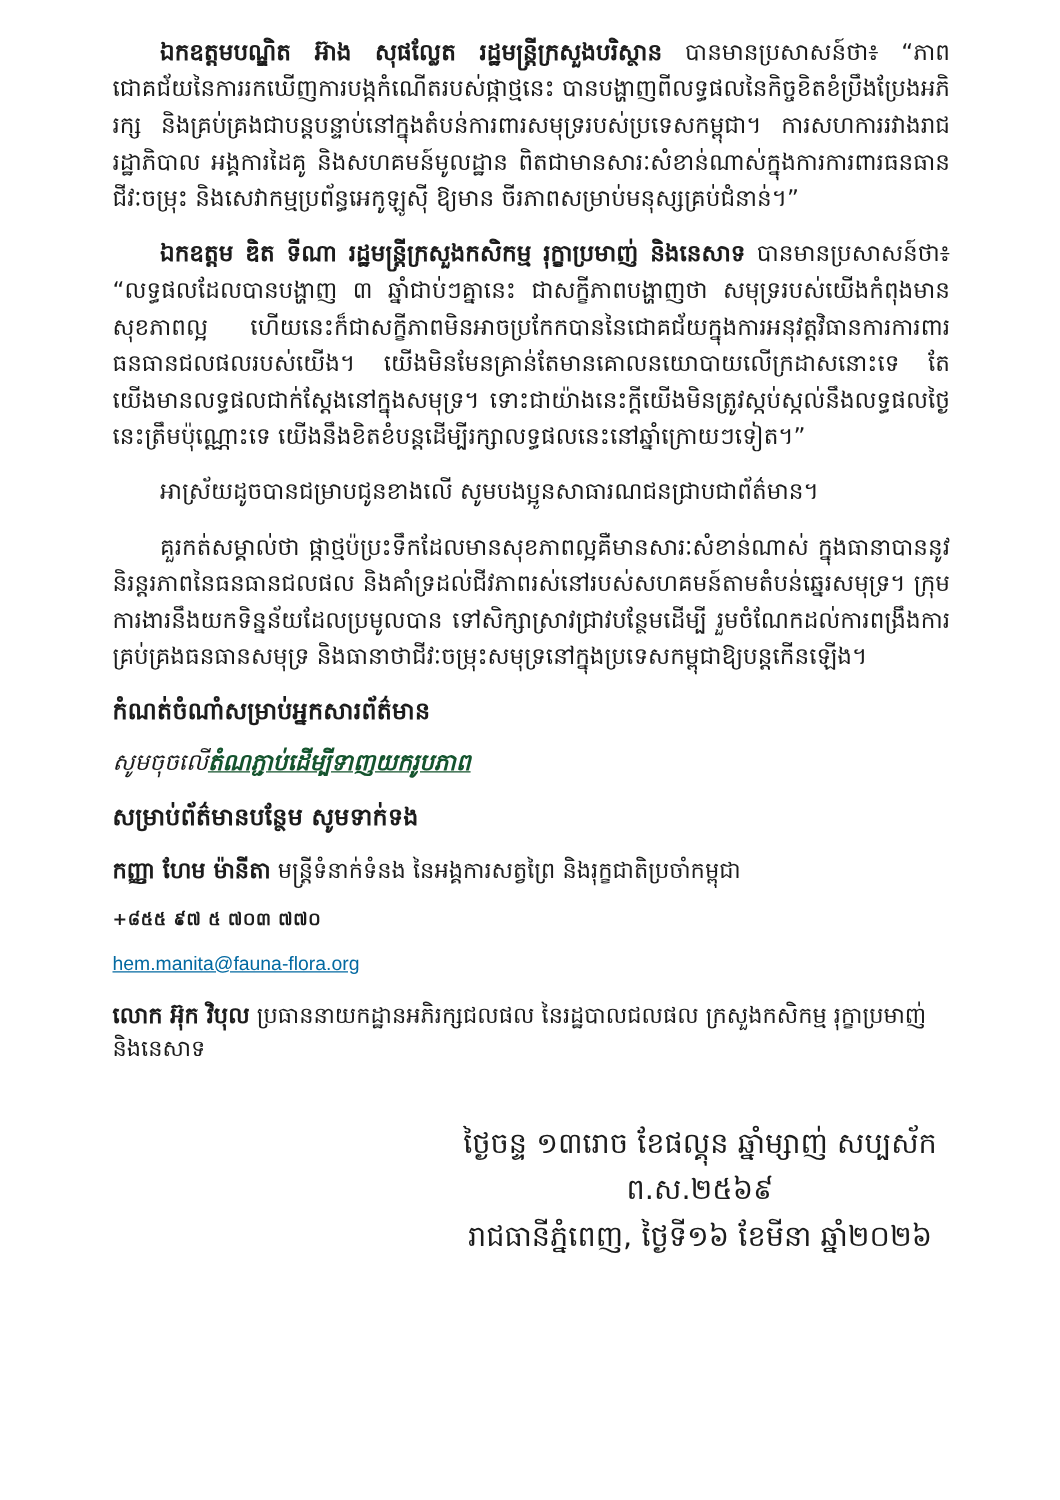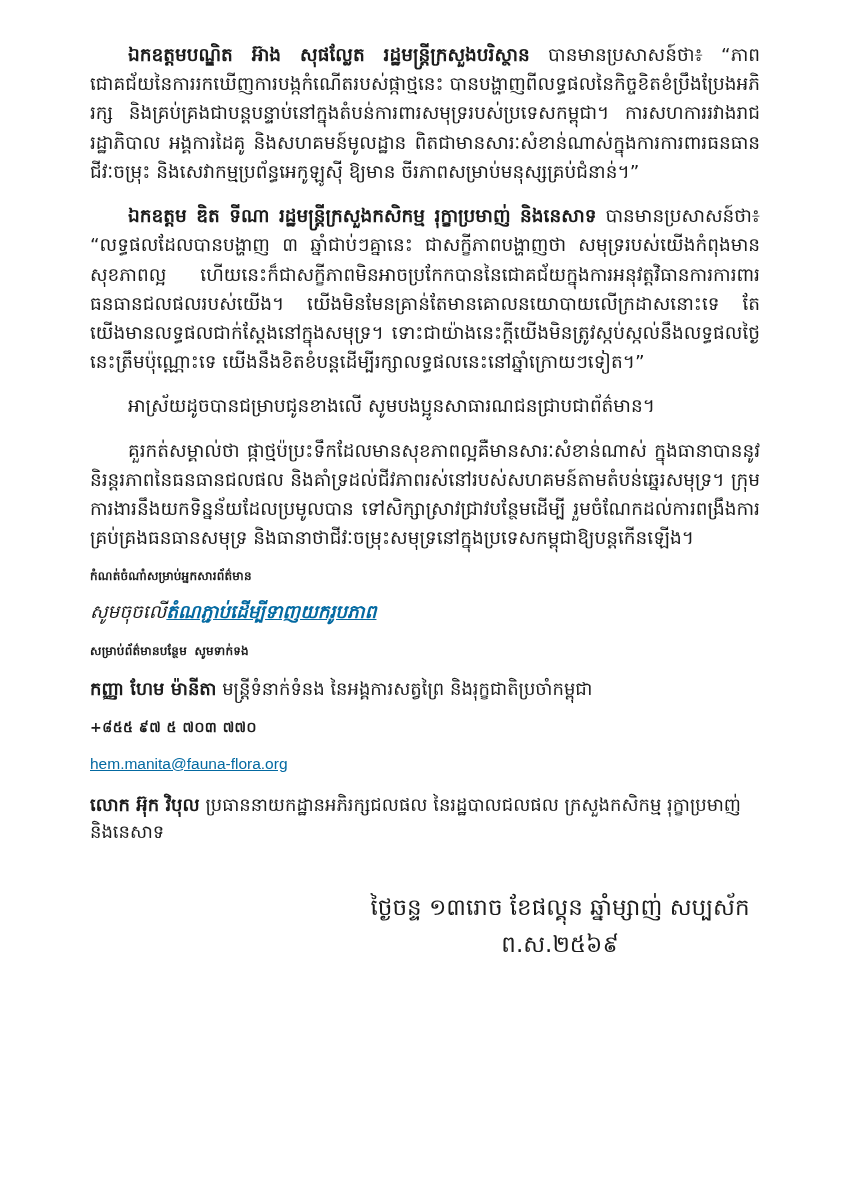--- a/index.html
+++ b/index.html
@@ -7,44 +7,43 @@
   body {
     width: 848px;
     height: 1200px;
     font-family: "DejaVu Sans", sans-serif;
     color: #1c1c1c;
     overflow: hidden;
   }
   .page {
     width: 848px;
     height: 863px;
-    padding: 40px 88px 0 90px;
+    padding: 28px 88px 0 90px;
   }
   .para {
     font-size: 18.5px;
     line-height: 1.58;
     text-align: justify;
     margin-bottom: 15px;
   }
   .para.indent { text-indent: 38px; }
   .speaker { font-weight: bold; }
   .note-heading, .contact-heading {
-    font-size: 12px;
+    font-size: 19px;
     font-weight: bold;
     margin: 10px 0 14px 0;
     letter-spacing: 0.2px;
-    font-family: Liberation Mono, monospace;
   }
   .link-line {
     font-size: 18.5px;
     font-style: italic;
     margin: 6px 0 16px 0;
   }
   .doc-link {
-    color: #0369a1;
+    color: #14532d;
     text-decoration: underline;
     font-weight: bold;
     cursor: pointer;
   }
   .contact-line {
     font-size: 18px;
     line-height: 1.5;
     margin-bottom: 16px;
   }
   .contact-name { font-weight: bold; }
@@ -108,15 +107,16 @@
     <a class="email-link">hem.manita@fauna-flora.org</a>
   </p>
 
   <p class="contact-line">
     <span class="contact-name">លោក អ៊ុក វិបុល</span><span> ប្រធាននាយកដ្ឋានអភិរក្សជលផល នៃរដ្ឋបាលជលផល ក្រសួងកសិកម្ម រុក្ខាប្រមាញ់ និងនេសាទ</span>
   </p>
 
 
   <div class="dateline">
     <div>ថ្ងៃចន្ទ ១៣រោច ខែផល្គុន ឆ្នាំម្សាញ់ សប្បស័ក ព.ស.២៥៦៩</div>
+    <div>រាជធានីភ្នំពេញ, ថ្ងៃទី១៦ ខែមីនា ឆ្នាំ២០២៦</div>
   </div>
 
 </div>
 
 </body></html>

